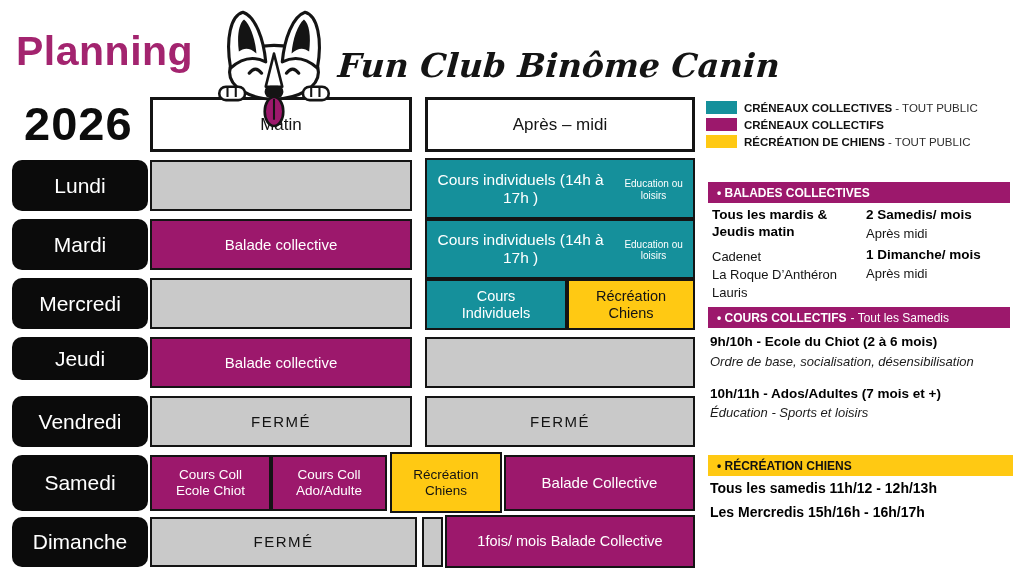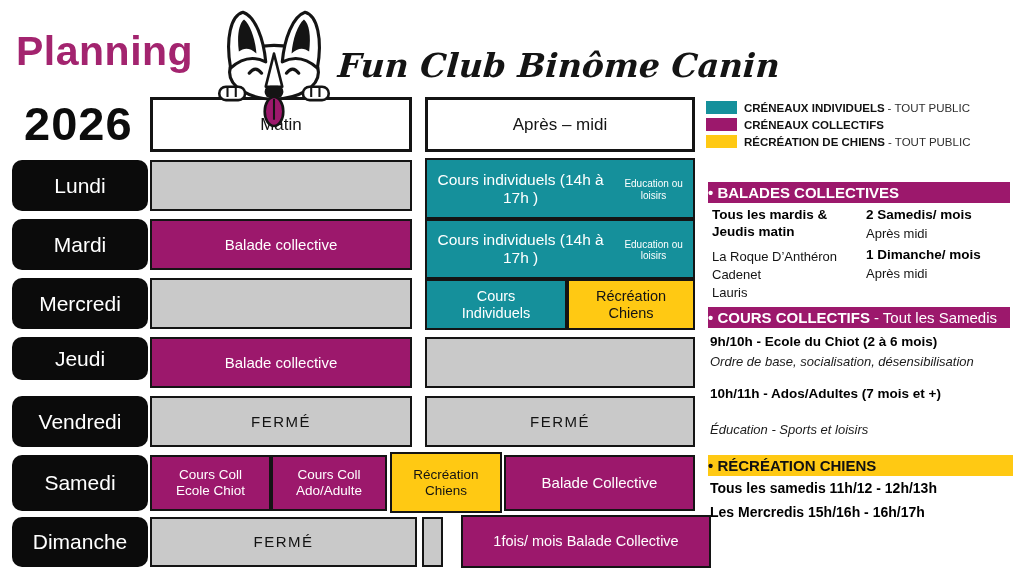--- a/index.html
+++ b/index.html
@@ -36,22 +36,22 @@
   .cell.small{font-size:13.5px;}
   .ferme{font-size:15px;letter-spacing:1.5px;}
   .bridge{z-index:4;}
   
   .legend{left:706px;top:101px;width:315px;}
   .legend-item{display:flex;align-items:center;margin-bottom:4px;}
   .swatch{width:31px;height:13px;margin-right:7px;flex:none;}
   .legend-label{font-size:11.5px;font-weight:bold;color:#111;white-space:nowrap;}
   .legend-suffix{font-size:11.5px;color:#2e2e2e;white-space:nowrap;margin-left:3px;}
   
-  .bar{color:#fff;font-size:15px;font-weight:bold;display:flex;align-items:center;
-    white-space:nowrap;z-index:1;}
+  .bar{color:#fff;font-size:12px;font-weight:bold;display:flex;align-items:center;
+    padding-left:9px;white-space:nowrap;z-index:1;}
   .bar .bar-suffix{font-weight:normal;margin-left:4px;}
   .bar.yellow-bar{background:var(--yellow);color:#111;}
   .mag-bar{background:var(--magenta);}
   .panel-text{font-size:13px;color:#141414;}
   .b{font-weight:bold;font-size:13.5px;line-height:1.25;color:#000000;}
   .i{font-style:italic;font-size:13px;line-height:1.3;color:#1b1b1b;}
   .lines{line-height:18px;}
 </style>
 </head>
 <body>
@@ -151,69 +151,69 @@
   <div style="width:80px;">Récréation Chiens</div>
 </div>
 <div class="abs cell mag" style="left:504px;top:455px;width:191px;height:56px;font-size:15px;">
   <div>Balade Collective</div>
 </div>
 
 <div class="abs cell gray" style="left:150px;top:517px;width:267px;height:50px;">
   <div class="ferme">FERMÉ</div>
 </div>
 <div class="abs cell gray" style="left:422px;top:517px;width:21px;height:50px;"></div>
-<div class="abs cell mag" style="left:461px;top:515px;width:250px;height:53px;font-size:14.5px;">
+<div class="abs cell mag" style="left:445px;top:515px;width:250px;height:53px;font-size:14.5px;">
   <div>1fois/ mois Balade Collective</div>
 </div>
 
 <div class="abs legend">
   <div class="legend-item">
     <span class="swatch" style="background:var(--teal);"></span>
-    <span class="legend-label">CRÉNEAUX INDIVIDUELS</span>
+    <span class="legend-label">CRÉNEAUX COLLECTIVES</span>
     <span class="legend-suffix">- TOUT PUBLIC</span>
   </div>
   <div class="legend-item">
     <span class="swatch" style="background:var(--magenta);"></span>
     <span class="legend-label">CRÉNEAUX COLLECTIFS</span>
     <span class="legend-suffix"></span>
   </div>
   <div class="legend-item">
     <span class="swatch" style="background:var(--yellow);"></span>
     <span class="legend-label">RÉCRÉATION DE CHIENS</span>
     <span class="legend-suffix">- TOUT PUBLIC</span>
   </div>
 </div>
 
 <div class="abs bar mag-bar" style="left:708px;top:182px;width:302px;height:21px;">
   <span>• BALADES COLLECTIVES</span>
 </div>
 <div class="abs" style="left:712px;top:207px;width:152px;">
   <div class="b">Tous les mardis &amp; Jeudis matin</div>
   <div class="panel-text lines" style="margin-top:7px;">
+    <div>Cadenet</div>
     <div>La Roque D’Anthéron</div>
-    <div>Cadenet</div>
     <div>Lauris</div>
   </div>
 </div>
 <div class="abs" style="left:866px;top:207px;width:152px;">
   <div class="b">2 Samedis/ mois</div>
   <div class="panel-text" style="margin-top:2px;">Après midi</div>
   <div class="b" style="margin-top:6px;">1 Dimanche/ mois</div>
   <div class="panel-text" style="margin-top:2px;">Après midi</div>
 </div>
 
 <div class="abs bar mag-bar" style="left:708px;top:307px;width:302px;height:21px;">
   <span>• COURS COLLECTIFS</span>
   <span class="bar-suffix">- Tout les Samedis</span>
 </div>
 <div class="abs" style="left:710px;top:334px;width:310px;">
   <div class="b">9h/10h - Ecole du Chiot (2 à 6 mois)</div>
   <div class="i" style="margin-top:3px;">Ordre de base, socialisation, désensibilisation</div>
   <div class="b" style="margin-top:15px;">10h/11h - Ados/Adultes (7 mois et +)</div>
-  <div class="i" style="margin-top:19px;">Éducation - Sports et loisirs</div>
+  <div class="i" style="margin-top:2px;">Éducation - Sports et loisirs</div>
 </div>
 
 <div class="abs bar yellow-bar" style="left:708px;top:455px;width:305px;height:21px;">
   <span>• RÉCRÉATION CHIENS</span>
 </div>
 <div class="abs" style="left:710px;top:480px;width:310px;">
   <div class="b" style="font-size:14px;">Tous les samedis 11h/12 - 12h/13h</div>
   <div class="b" style="font-size:14px;margin-top:6px;">Les Mercredis 15h/16h - 16h/17h</div>
 </div>
 

